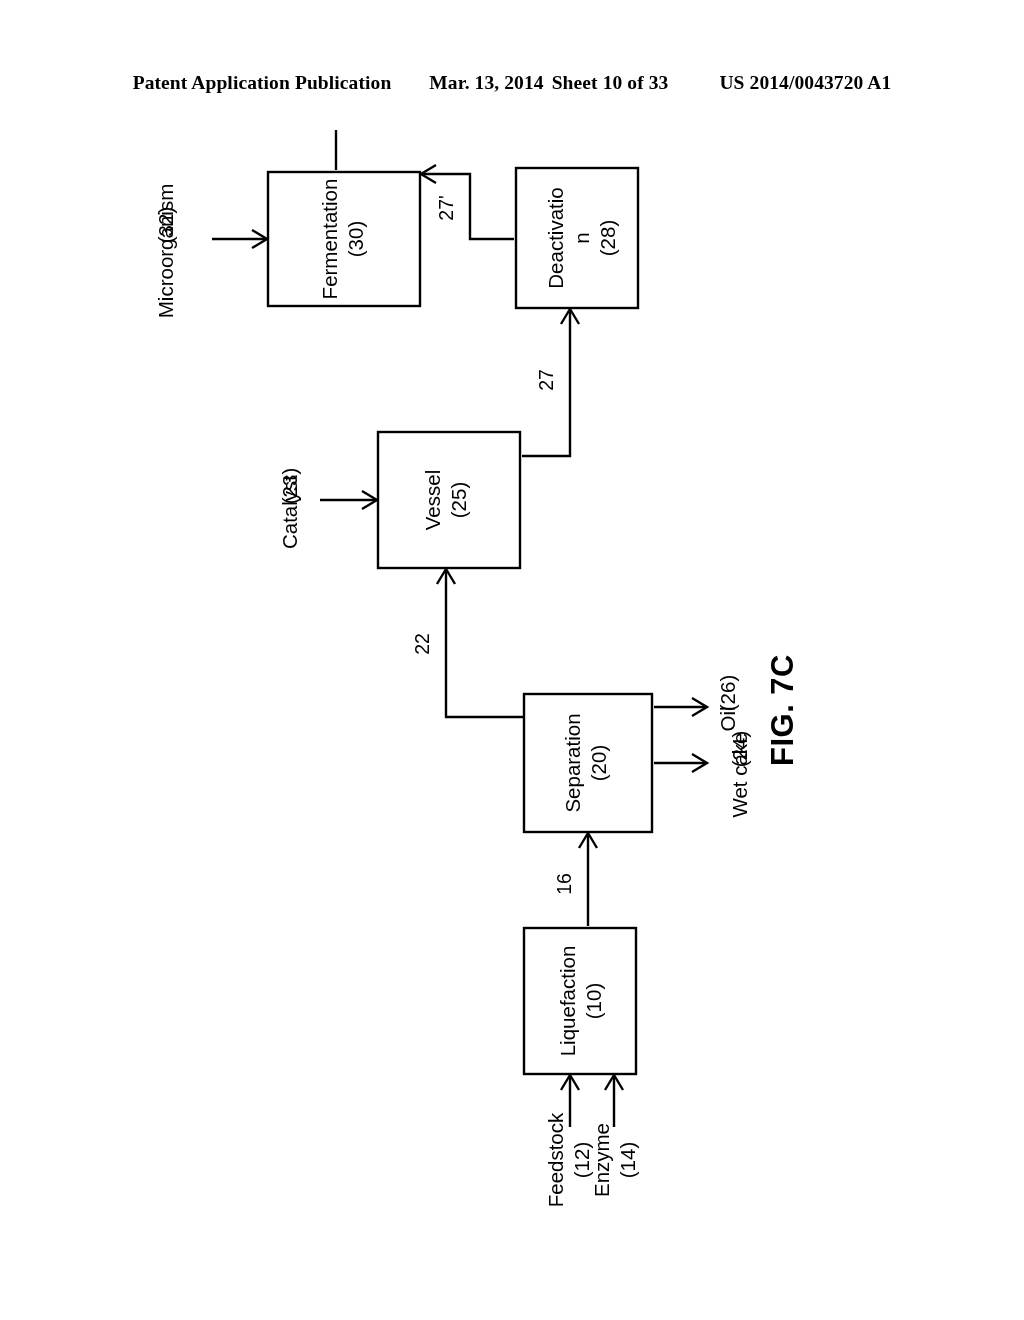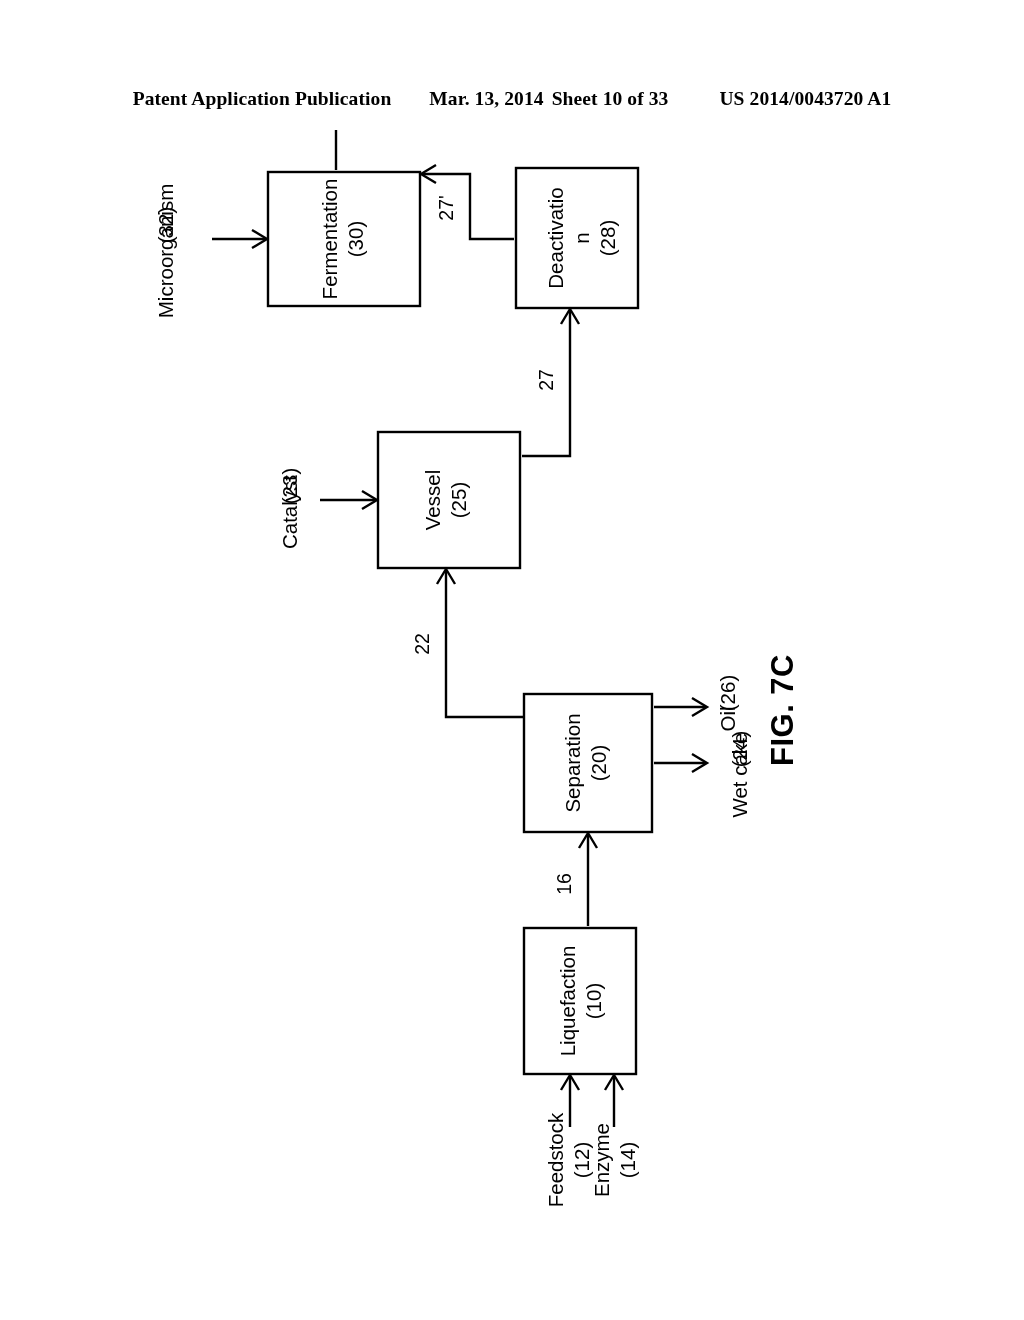--- a/index.html
+++ b/index.html
@@ -12,21 +12,21 @@
     height: 1320px;
     position: relative;
     font-family: "Liberation Sans", sans-serif;
     color: #000000;
     overflow: hidden;
   }
 
   
   #patent-header {
     position: absolute;
-    top: 88px;
+    top: 72px;
     left: 0;
     width: 1024px;
     height: 28px;
     display: flex;
     justify-content: center;
     align-items: baseline;
     font-family: "Liberation Serif", serif;
     font-weight: bold;
     font-size: 19.5px;
     letter-spacing: 0.1px;

